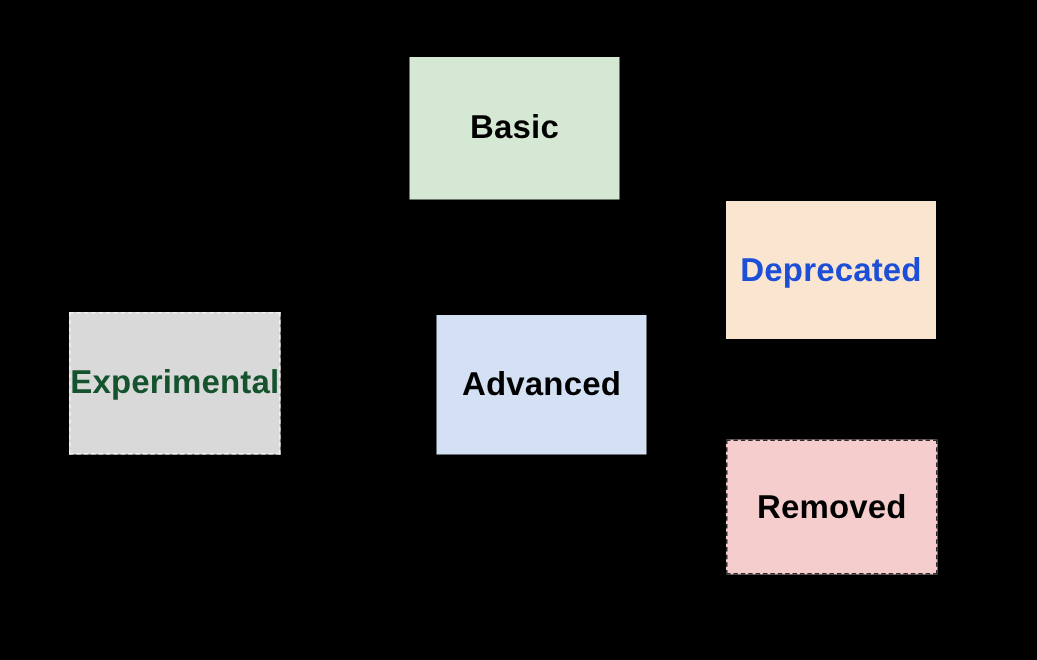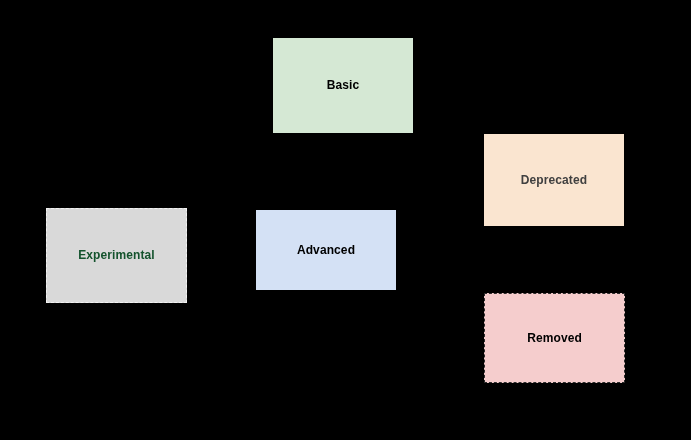--- a/index.html
+++ b/index.html
@@ -21,21 +21,21 @@
   .node {
     position: absolute;
     box-sizing: border-box;
     display: flex;
     align-items: center;
     justify-content: center;
     text-align: center;
   }
   .node-label {
     font-family: "Liberation Sans", sans-serif;
-    font-size: 12px;
+    font-size: 22px;
     font-weight: bold;
     color: #000000;
     line-height: 1.2;
     letter-spacing: 0.1px;
     white-space: nowrap;
   }
 
   
   .node-basic {
     left: 273px;
@@ -43,24 +43,24 @@
     width: 140px;
     height: 95px;
   }
   .node-experimental {
     left: 46px;
     top: 208px;
     width: 141px;
     height: 95px;
   }
   .node-advanced {
-    left: 256px;
+    left: 291px;
     top: 210px;
     width: 140px;
-    height: 80px;
+    height: 93px;
   }
   .node-deprecated {
     left: 484px;
     top: 134px;
     width: 140px;
     height: 92px;
   }
   .node-removed {
     left: 484px;
     top: 293px;
@@ -91,20 +91,20 @@
 
   <div class="node node-experimental border-dashed-light" style="background-color: rgb(217, 217, 217); border-style: dashed; border-color: rgb(242, 242, 242); border-width: 1px;">
     <span class="node-label" style="color: #14532d;">Experimental</span>
   </div>
 
   <div class="node node-advanced border-none" style="background-color: rgb(212, 225, 245);">
     <span class="node-label" style="color: rgb(0, 0, 0);">Advanced</span>
   </div>
 
   <div class="node node-deprecated border-none" style="background-color: rgb(250, 229, 208);">
-    <span class="node-label" style="color: #404040;">Deprecated</span>
+    <span class="node-label" style="color: #1d4ed8;">Deprecated</span>
   </div>
 
   <div class="node node-removed border-dashed-dark" style="background-color: rgb(245, 205, 205); border-style: dashed; border-color: rgb(43, 43, 43); border-width: 1px;">
     <span class="node-label" style="color: rgb(0, 0, 0);">Removed</span>
   </div>
 
 </div>
 
 </body></html>

